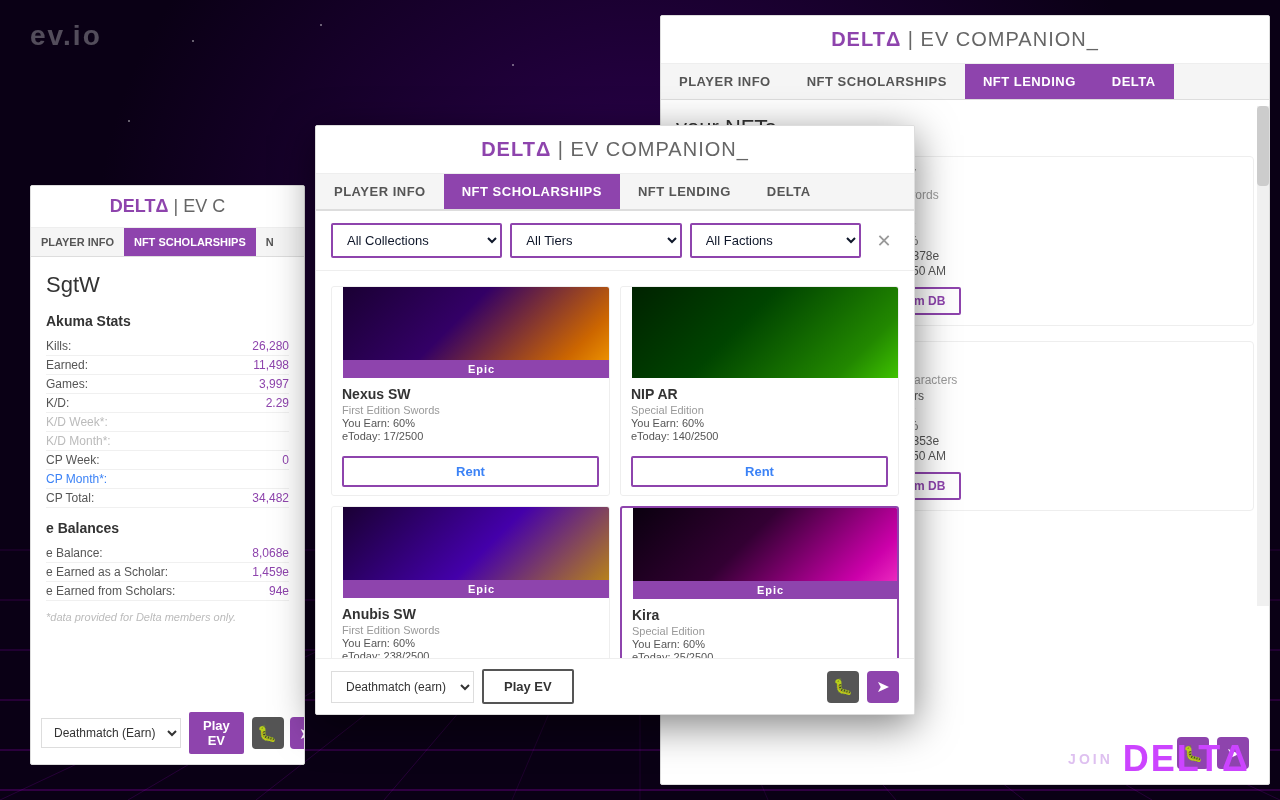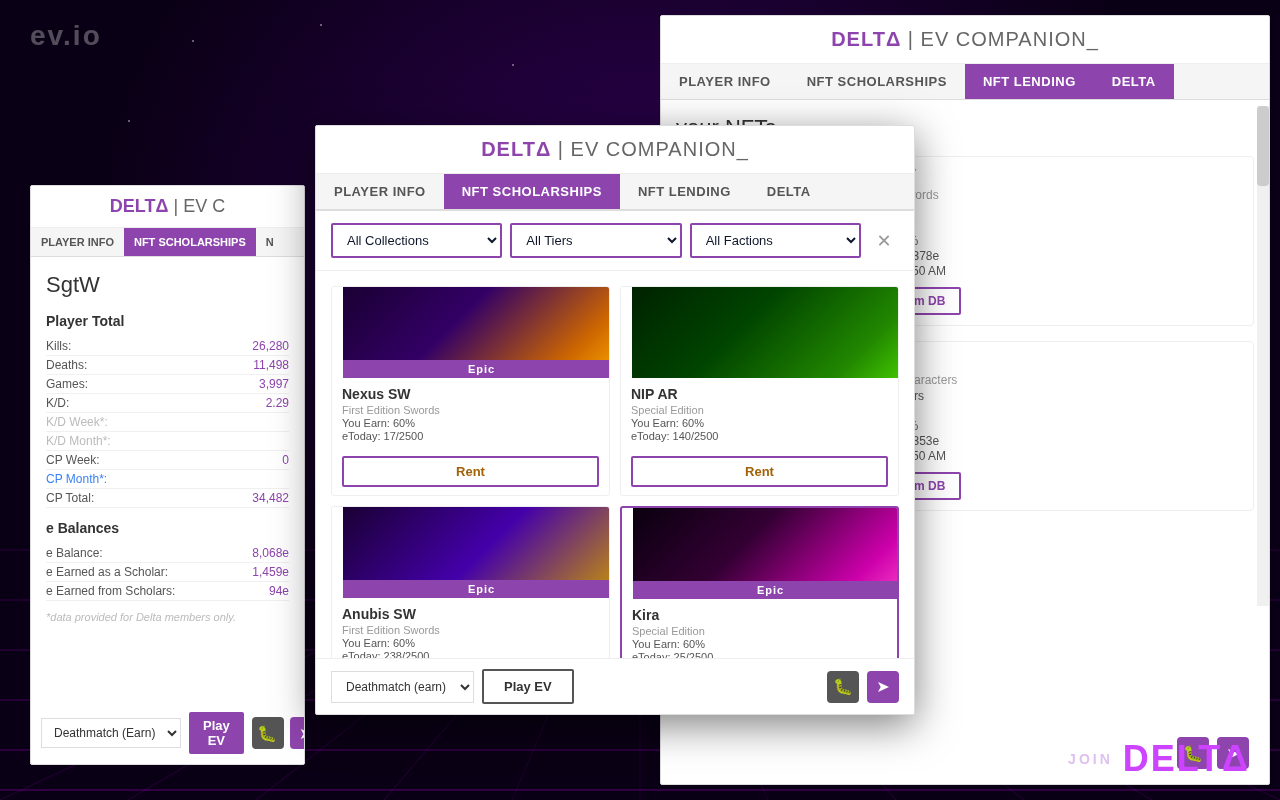--- a/index.html
+++ b/index.html
@@ -468,21 +468,21 @@
       color: #555;
       margin-bottom: 1px;
     }
     .nft-rent-btn {
       display: block;
       width: calc(100% - 20px);
       margin: 5px 10px 8px;
       padding: 6px;
       background: #fff;
       border: 2px solid #8e44ad;
-      color: #a16207;
+      color: #3b82f6;
       font-size: 13px;
       font-weight: bold;
       cursor: pointer;
       border-radius: 2px;
       text-align: center;
     }
     .dialog-bottom {
       position: absolute;
       bottom: 0;
       left: 0;
@@ -661,27 +661,27 @@
       <span>DELTΔ</span> | EV C
     </div>
   </div>
   <div class="bg-left-nav">
     <div class="bg-left-nav-item">PLAYER INFO</div>
     <div class="bg-left-nav-item active">NFT SCHOLARSHIPS</div>
     <div class="bg-left-nav-item">N</div>
   </div>
   <div class="bg-left-body">
     <div class="player-name">SgtW</div>
-    <div class="section-title">Player Total</div>
+    <div class="section-title">Akuma Stats</div>
     <div class="stat-row">
       <span>Kills:</span>
       <span class="val">26,280</span>
     </div>
     <div class="stat-row">
-      <span>Deaths:</span>
+      <span>Earned:</span>
       <span class="val">11,498</span>
     </div>
     <div class="stat-row">
       <span>Games:</span>
       <span class="val">3,997</span>
     </div>
     <div class="stat-row">
       <span>K/D:</span>
       <span class="val">2.29</span>
     </div>

